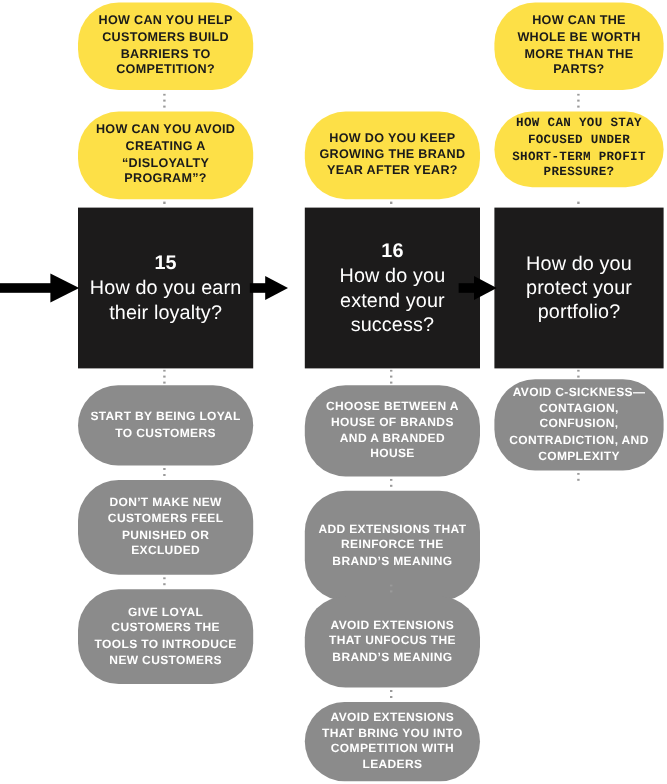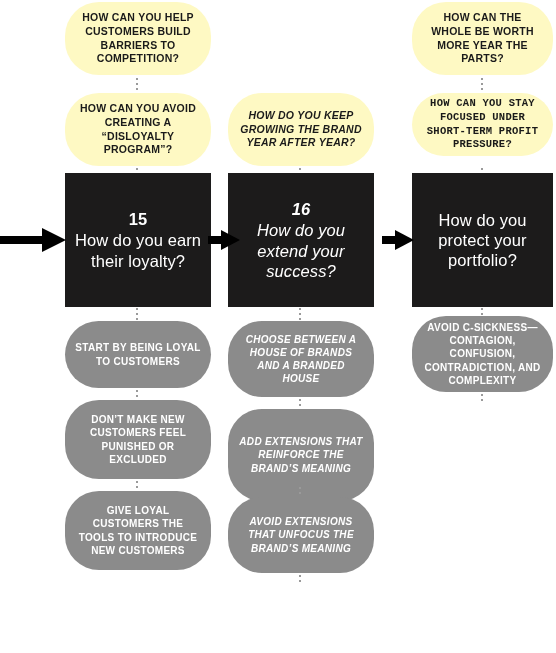--- a/index.html
+++ b/index.html
@@ -22,39 +22,39 @@
   }
 
   
   .column {
     position: absolute;
     top: 0;
     width: 146px;
     height: 653px;
   }
   .col-left   { left: 65px;  }
-  .col-mid    { left: 228px; font-style: italic; }
+  .col-mid    { left: 254px; }
   .col-right  { left: 412px; width: 141px; }
 
   
   .node {
     position: absolute;
     left: 0;
     width: 100%;
     box-sizing: border-box;
     display: flex;
     align-items: center;
     justify-content: center;
     text-align: center;
     line-height: 1.32;
   }
 
   
   .node.question {
-    background: #fef9c3;
+    background: #fde047;
     color: #1a1a1a;
     border-radius: 34px;
     font-size: 10.5px;
     font-weight: bold;
     letter-spacing: 0.25px;
     padding: 6px 11px;
   }
 
   
   .node.chapter {
@@ -163,25 +163,26 @@
     <div class="connector" style="left:71px; top:399px; height:9px;"></div>
 
     <div class="node action" style="top:409px; height:92px;">ADD EXTENSIONS THAT REINFORCE THE BRAND’S MEANING</div>
 
     <div class="connector" style="left:71px; top:487px; height:9px;"></div>
 
     <div class="node action" style="top:497px; height:76px;">AVOID EXTENSIONS THAT UNFOCUS THE BRAND’S MEANING</div>
 
     <div class="connector" style="left:71px; top:575px; height:9px;"></div>
 
+    <div class="node action" style="top:585px; height:66px;">AVOID EXTENSIONS THAT BRING YOU INTO COMPETITION WITH LEADERS</div>
   </div>
 
   <div class="column col-right">
 
-    <div class="node question" style="top:2px; height:73px;">HOW CAN THE WHOLE BE WORTH MORE YEAR THE PARTS?</div>
+    <div class="node question" style="top:2px; height:73px;">HOW CAN THE WHOLE BE WORTH MORE THAN THE PARTS?</div>
 
     <div class="connector" style="left:69px; top:78px; height:14px;"></div>
 
     <div class="node question" style="top:93px; height:63px;font-family:Liberation Mono, monospace;">HOW CAN YOU STAY FOCUSED UNDER SHORT-TERM PROFIT PRESSURE?</div>
 
     <div class="connector" style="left:69px; top:168px; height:5px;"></div>
 
     <div class="node chapter" style="top:173px; height:134px;">
       <span class="chapter-inner">
         <span class="chapter-title">How do you protect your portfolio?</span>

